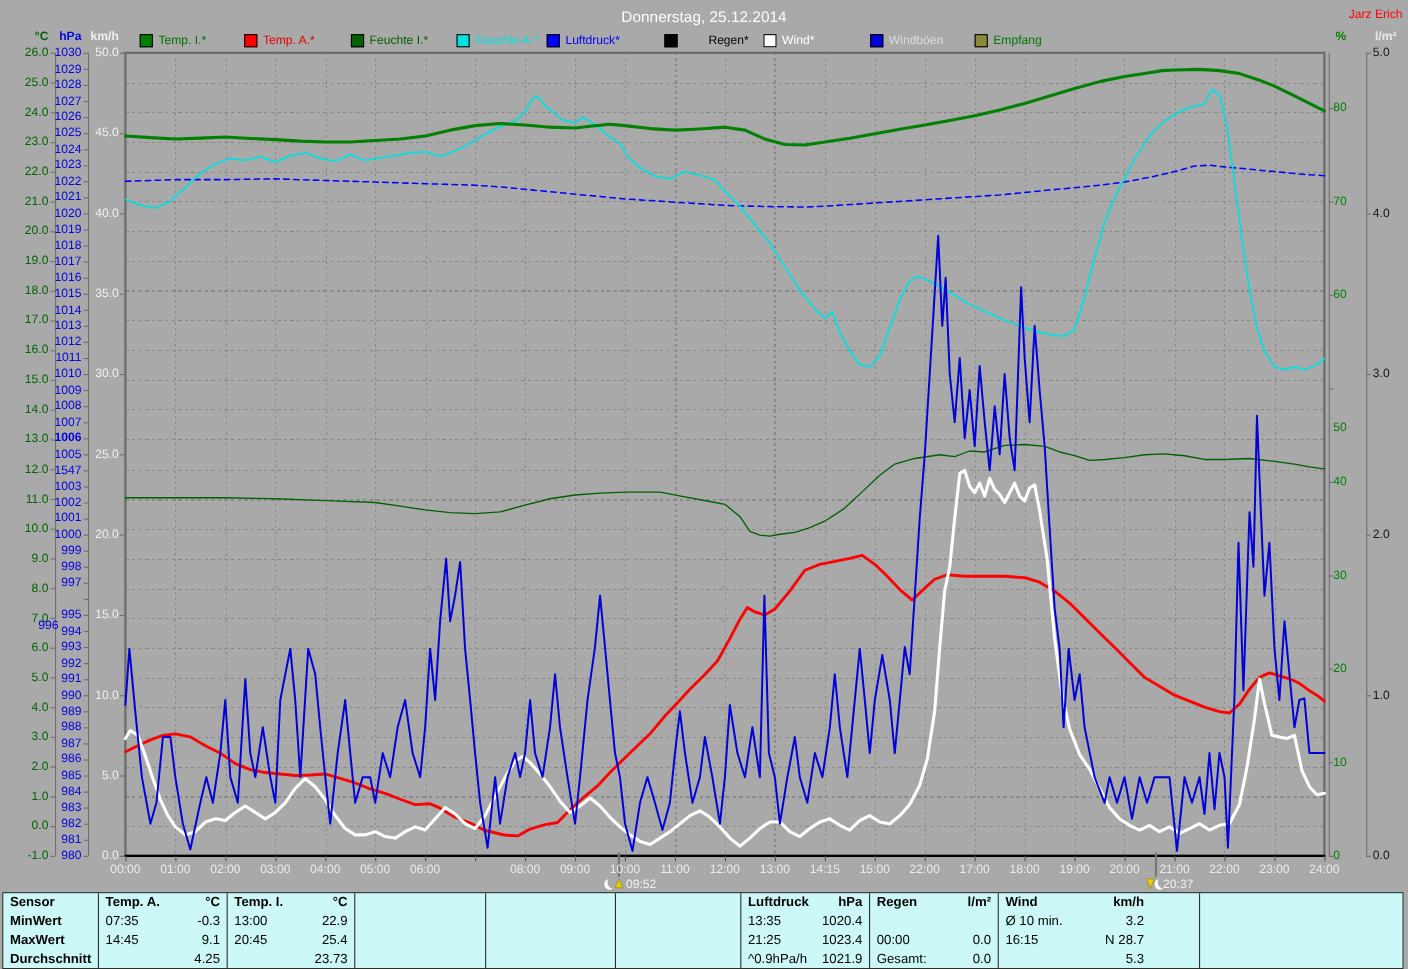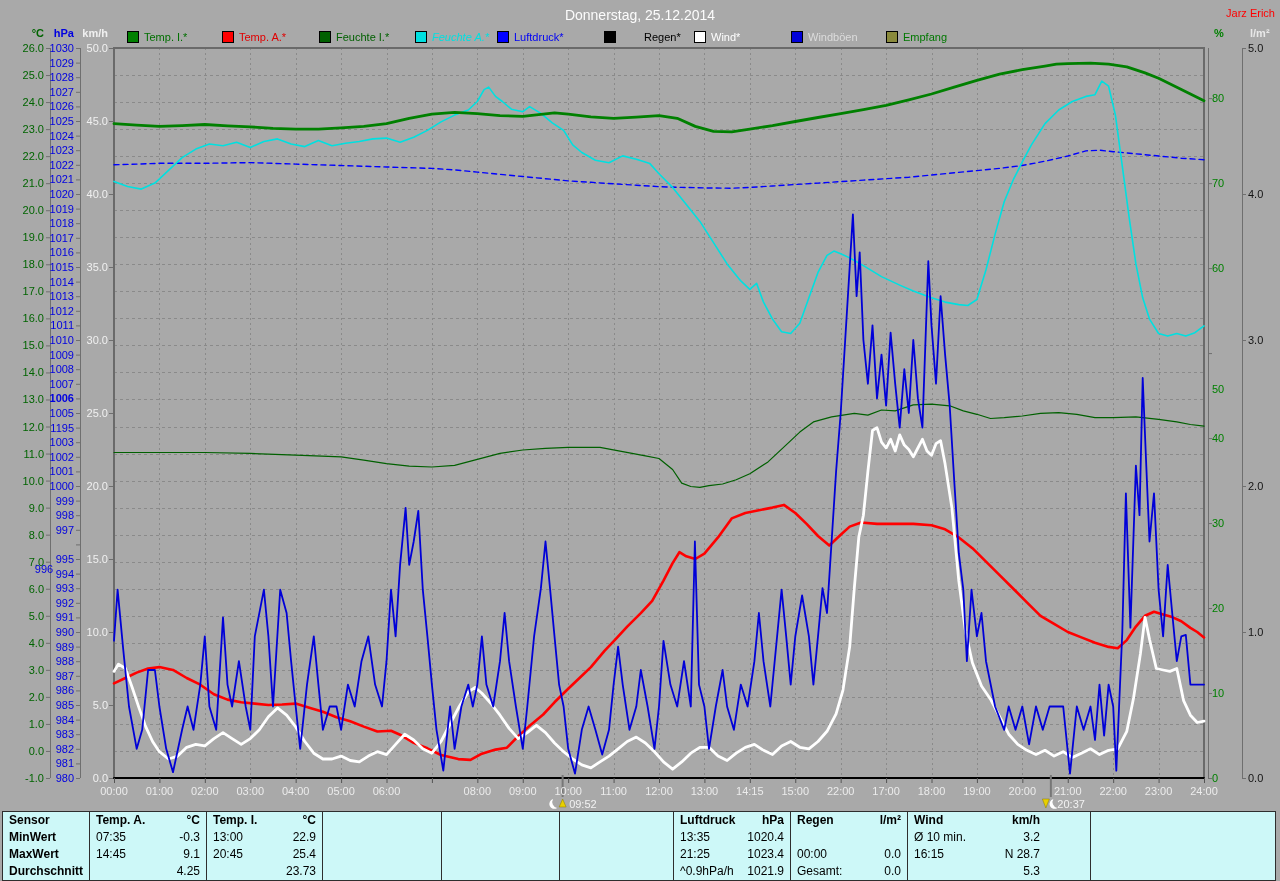--- a/index.html
+++ b/index.html
@@ -281,21 +281,21 @@
       <div class="ticklab" style="top: 567.6px; color: rgb(0, 0, 224); left: 14px; width: 60px; text-align: right; position: absolute;">994</div>
       <div class="ticklab" style="top: 553px; color: rgb(0, 0, 224); left: 14px; width: 60px; text-align: right; position: absolute;">995</div>
       <div class="ticklab" style="top: 563px; color: rgb(0, 0, 224); left: 14px; width: 60px; text-align: center; position: absolute;">996</div>
       <div class="ticklab" style="top: 523.8px; color: rgb(0, 0, 224); left: 14px; width: 60px; text-align: right; position: absolute;">997</div>
       <div class="ticklab" style="top: 509.2px; color: rgb(0, 0, 224); left: 14px; width: 60px; text-align: right; position: absolute;">998</div>
       <div class="ticklab" style="top: 494.6px; color: rgb(0, 0, 224); left: 14px; width: 60px; text-align: right; position: absolute;">999</div>
       <div class="ticklab" style="top: 480px; color: rgb(0, 0, 224); left: 14px; width: 60px; text-align: right; position: absolute;">1000</div>
       <div class="ticklab" style="top: 465.4px; color: rgb(0, 0, 224); left: 14px; width: 60px; text-align: right; position: absolute;">1001</div>
       <div class="ticklab" style="top: 450.8px; color: rgb(0, 0, 224); left: 14px; width: 60px; text-align: right; position: absolute;">1002</div>
       <div class="ticklab" style="top: 436.2px; color: rgb(0, 0, 224); left: 14px; width: 60px; text-align: right; position: absolute;">1003</div>
-      <div class="ticklab" style="top: 421.6px; color: rgb(0, 0, 224); left: 14px; width: 60px; text-align: right; position: absolute;">1195</div>
+      <div class="ticklab" style="top: 421.6px; color: rgb(0, 0, 224); left: 14px; width: 60px; text-align: right; position: absolute;">1547</div>
       <div class="ticklab" style="top: 407px; color: rgb(0, 0, 224); left: 14px; width: 60px; text-align: right; position: absolute;">1005</div>
       <div class="ticklab" style="top: 392.4px; color: rgb(0, 0, 224); left: 14px; width: 60px; text-align: right; position: absolute; font-weight: bold;">1006</div>
       <div class="ticklab" style="top: 377.8px; color: rgb(0, 0, 224); left: 14px; width: 60px; text-align: right; position: absolute;">1007</div>
       <div class="ticklab" style="top: 363.2px; color: rgb(0, 0, 224); left: 14px; width: 60px; text-align: right; position: absolute;">1008</div>
       <div class="ticklab" style="top: 348.6px; color: rgb(0, 0, 224); left: 14px; width: 60px; text-align: right; position: absolute;">1009</div>
       <div class="ticklab" style="top: 334px; color: rgb(0, 0, 224); left: 14px; width: 60px; text-align: right; position: absolute;">1010</div>
       <div class="ticklab" style="top: 319.4px; color: rgb(0, 0, 224); left: 14px; width: 60px; text-align: right; position: absolute;">1011</div>
       <div class="ticklab" style="top: 304.8px; color: rgb(0, 0, 224); left: 14px; width: 60px; text-align: right; position: absolute;">1012</div>
       <div class="ticklab" style="top: 290.2px; color: rgb(0, 0, 224); left: 14px; width: 60px; text-align: right; position: absolute;">1013</div>
       <div class="ticklab" style="top: 275.6px; color: rgb(0, 0, 224); left: 14px; width: 60px; text-align: right; position: absolute;">1014</div>

